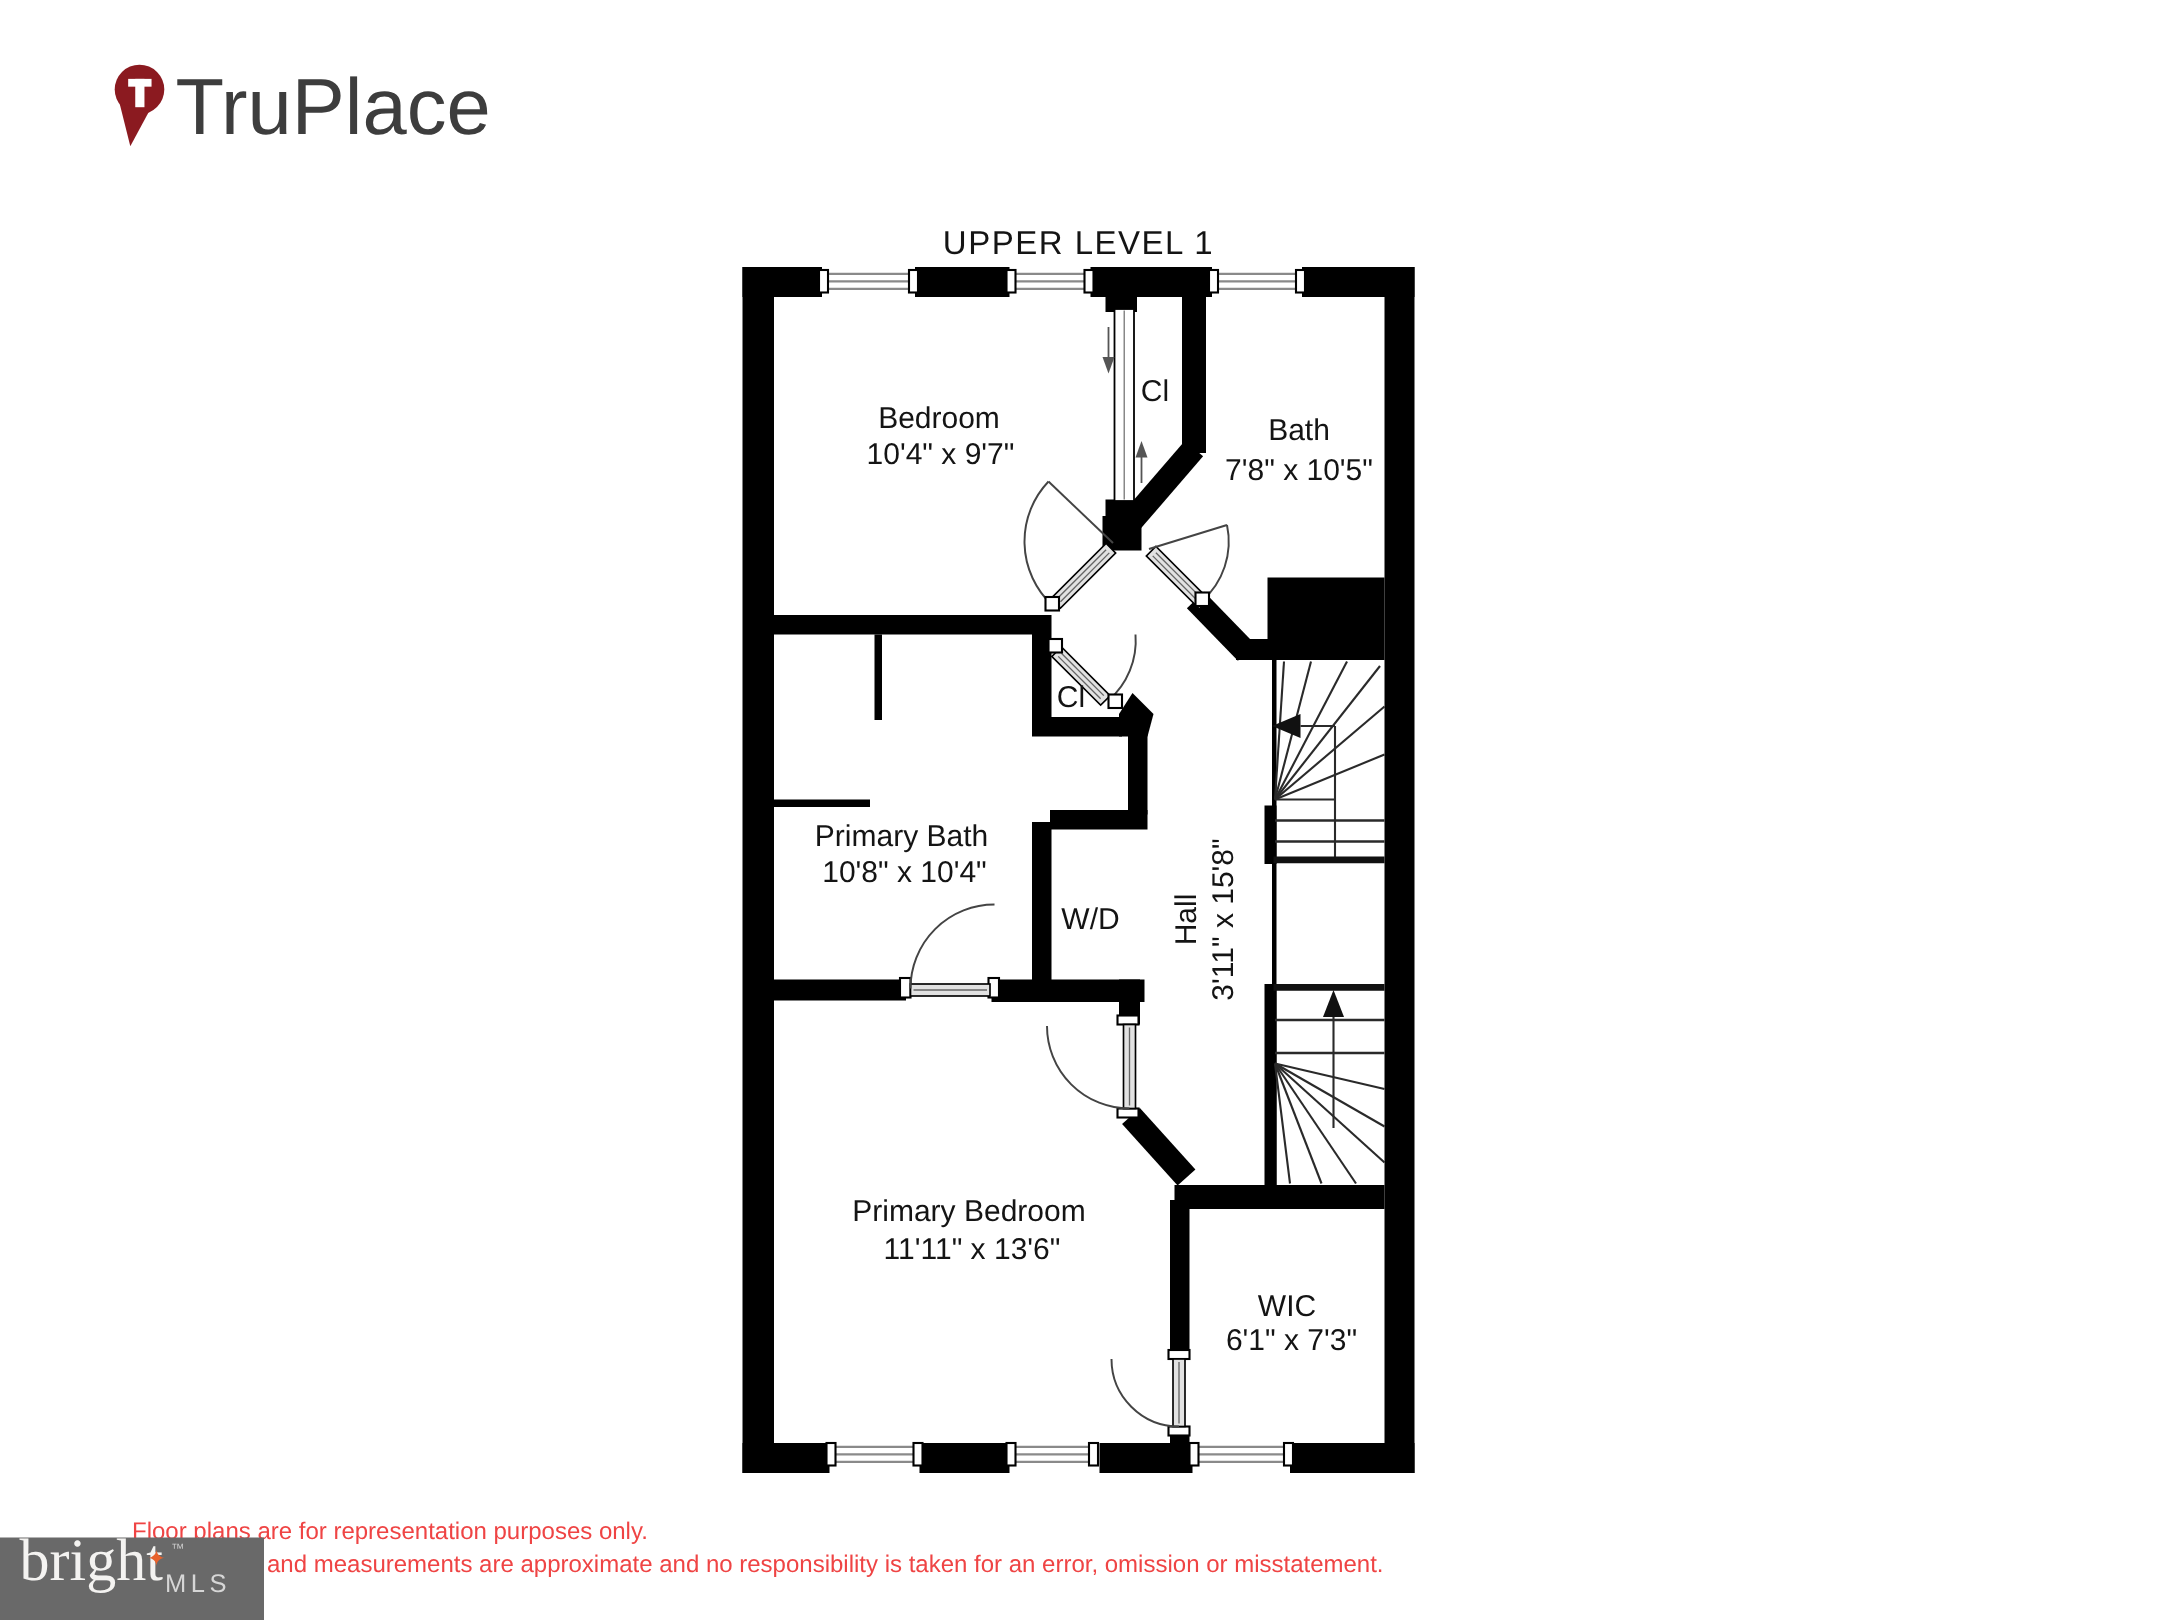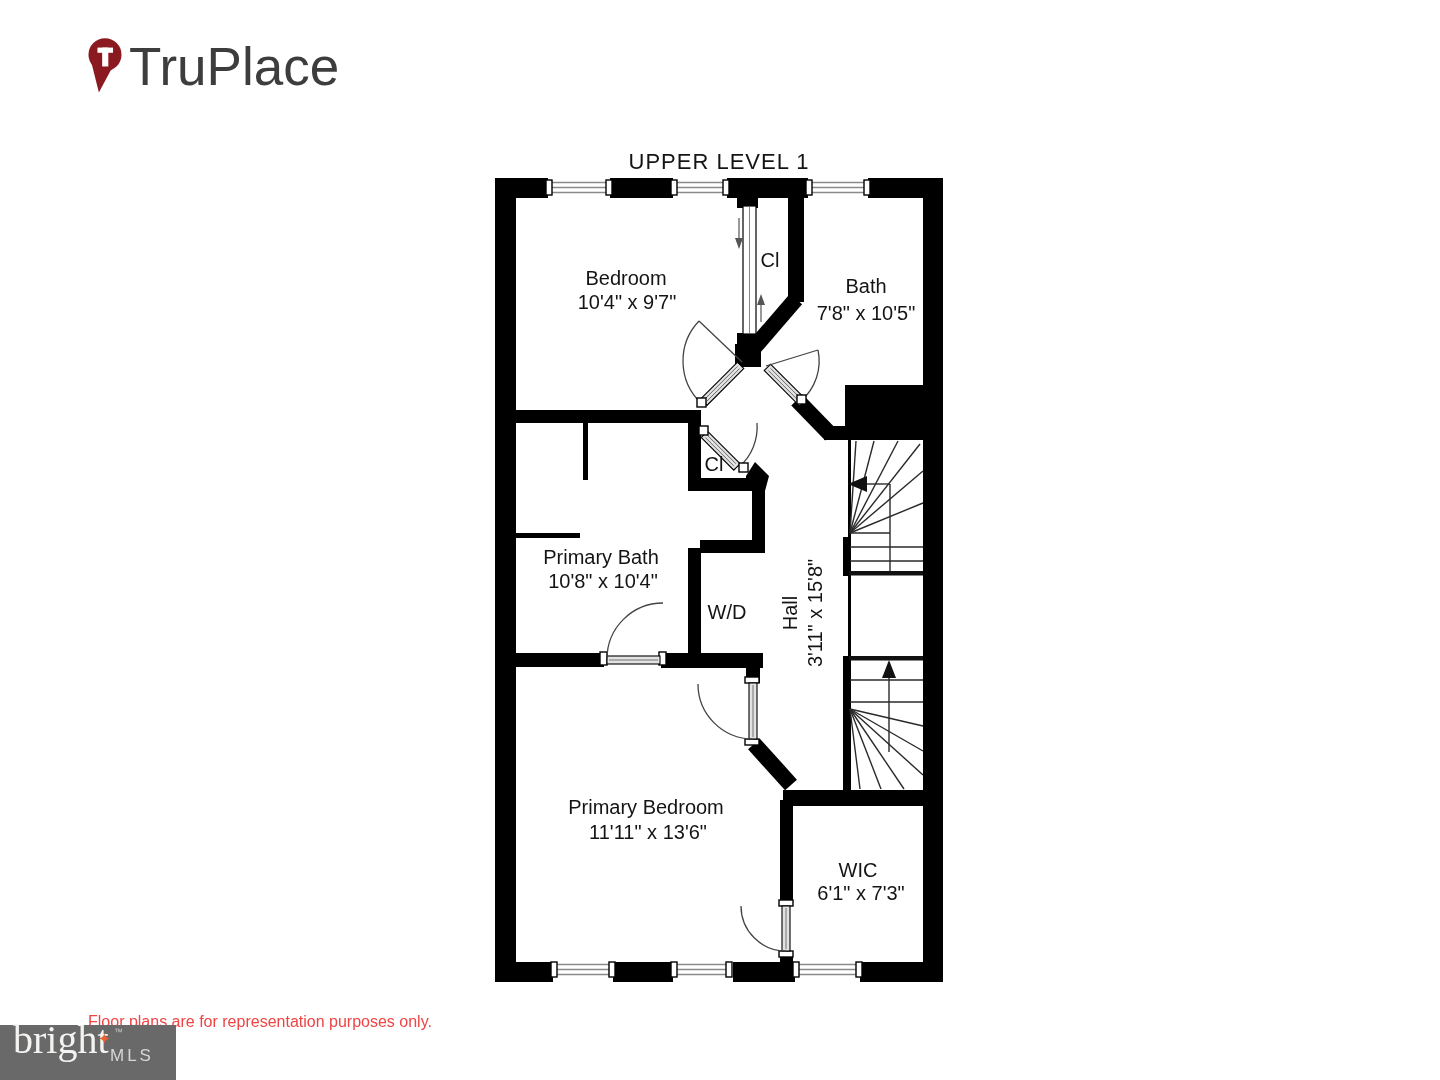--- a/index.html
+++ b/index.html
@@ -1,19 +1,19 @@
 <!DOCTYPE html>
 <html><head>
 <meta charset="utf-8">
 <style>
   html,body{margin:0;padding:0;background:#fff;}
   .page{position:relative;width:1440px;height:1080px;background:#ffffff;overflow:hidden;
         font-family:"Liberation Sans",sans-serif;}
   
-  .brand{position:absolute;left:88px;top:36px;height:70px;display:flex;}
+  .brand{position:absolute;left:76px;top:36px;height:70px;display:flex;align-items:center;}
   .brand-text{font-size:53px;font-weight:400;color:#3d3d3d;letter-spacing:0px;margin-left:7px;}
   
   .plan-svg{position:absolute;left:0;top:0;width:1440px;height:1080px;}
   .plan-svg text{font-family:"Liberation Sans",sans-serif;fill:#141414;}
   .room-label{font-size:20px;}
   .plan-title{font-size:22px;letter-spacing:1px;}
   .wall{fill:#000;}
   .wall-line{stroke:#000;stroke-width:16;fill:none;}
   .win-band{fill:#fff;}
   .win-line{stroke:#8a8a8a;stroke-width:1.5;}
@@ -270,20 +270,21 @@
     <text class="room-label" transform="translate(822,613) rotate(-90)" text-anchor="middle">3'11" x 15'8"</text>
 
     <text class="room-label" x="646" y="814" text-anchor="middle">Primary Bedroom</text>
     <text class="room-label" x="648" y="839" text-anchor="middle">11'11" x 13'6"</text>
 
     <text class="room-label" x="858" y="877" text-anchor="middle">WIC</text>
     <text class="room-label" x="861" y="900" text-anchor="middle">6'1" x 7'3"</text>
   </svg>
 
   <div class="disclaimer disc1">Floor plans are for representation purposes only.</div>
+  <div class="disclaimer disc2">and measurements are approximate and no responsibility is taken for an error, omission or misstatement.</div>
 
   <div class="mls-box">
     <span class="mls-word">bright</span>
     <span class="mls-star">✦</span>
     <span class="mls-tm">™</span>
     <span class="mls-suffix">MLS</span>
   </div>
 
 </div>
 

